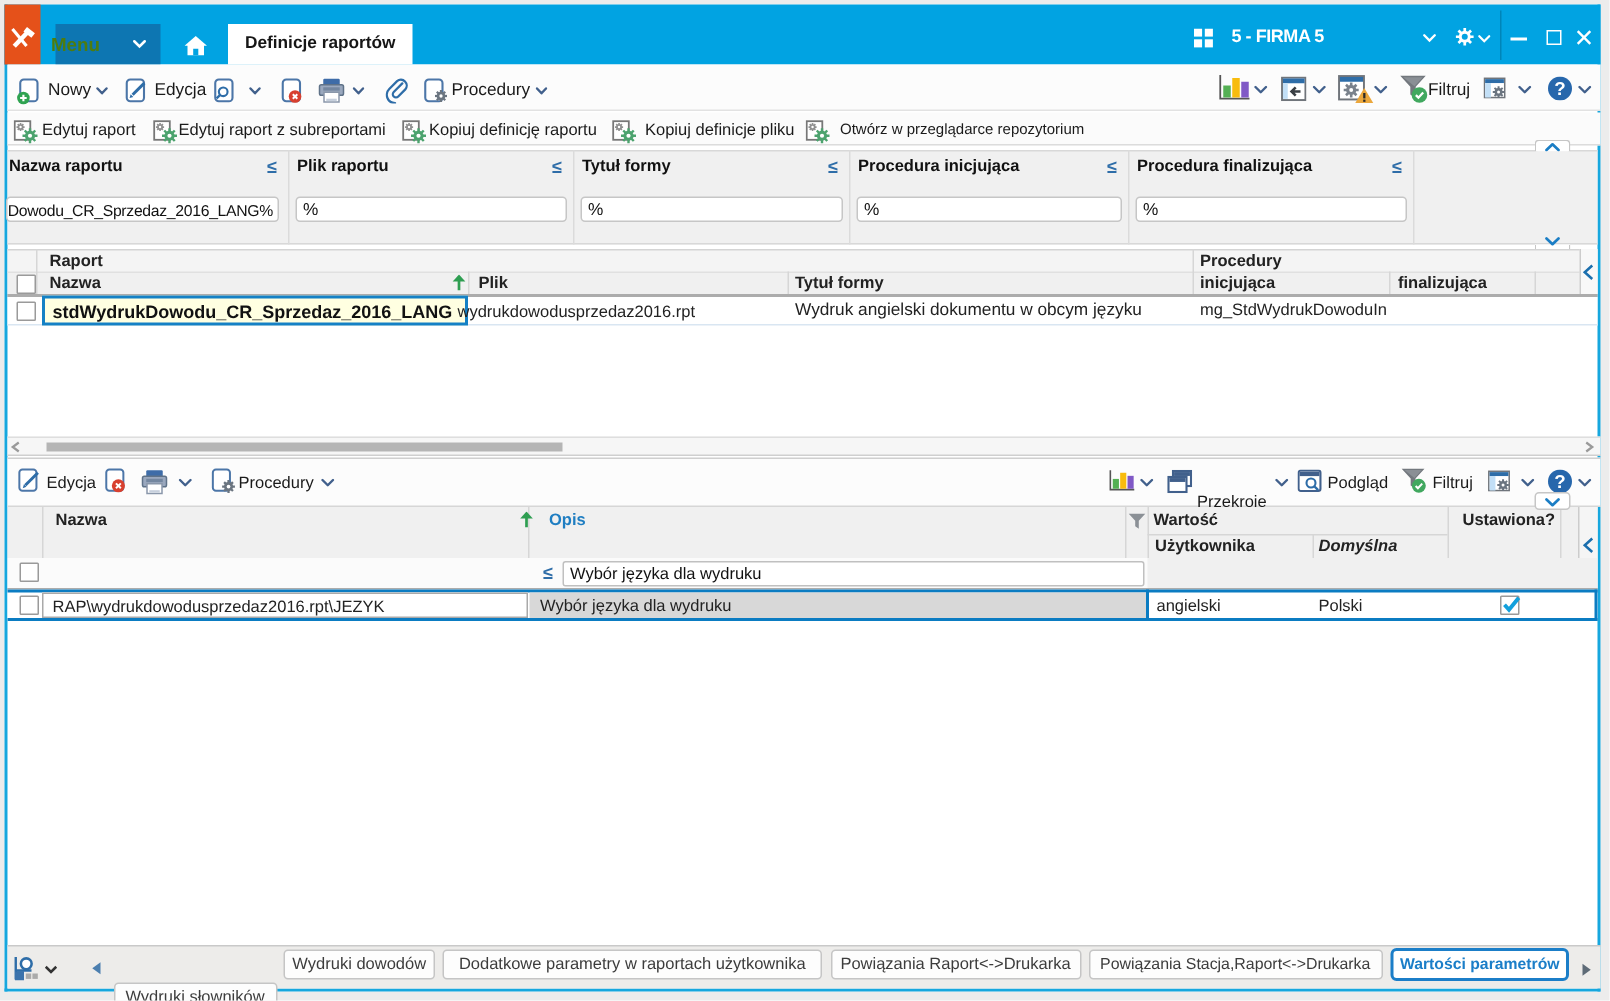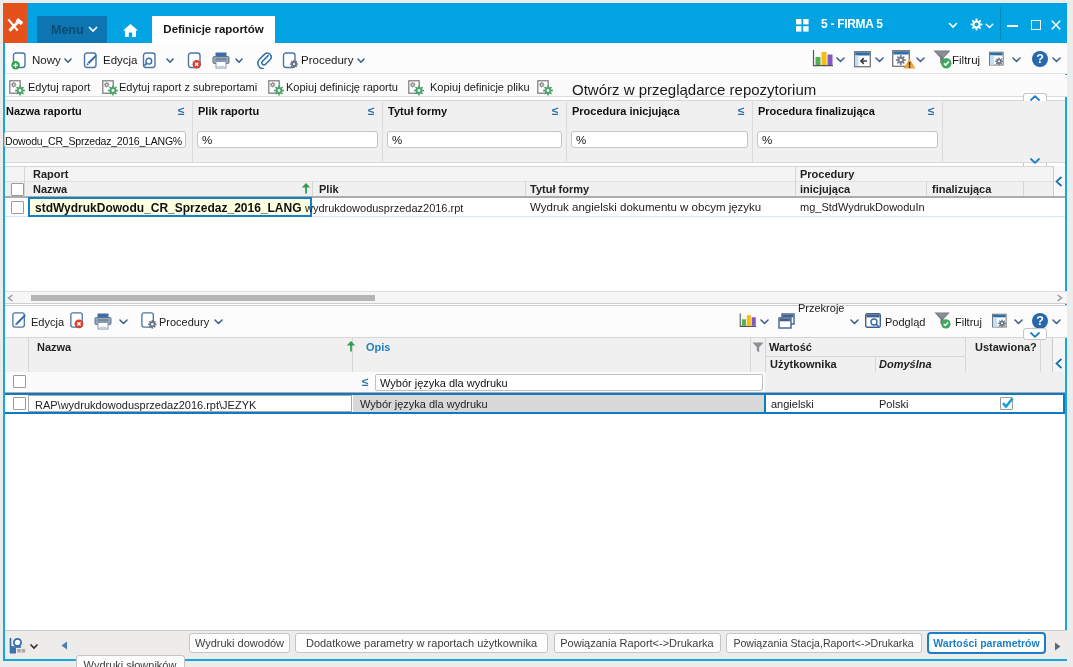--- a/index.html
+++ b/index.html
@@ -21,21 +21,21 @@
 <div class="abs" style="left:3px; top:3px; width:1064px; height:40px; background:#01A3E2;"></div>
 
 <div class="abs" style="left:3px; top:3px; width:24px; height:40px; background:#E5511A;"></div>
 <svg class="abs" style="left:7px; top:16px;" width="17" height="16" viewBox="0 0 17 16">
   <line x1="1.3" y1="3.3" x2="10.7" y2="14.6" stroke="#fff" stroke-width="2.1"></line>
   <line x1="2.5" y1="14.8" x2="11.2" y2="5.7" stroke="#fff" stroke-width="3"></line>
   <line x1="9.8" y1="3.5" x2="15.1" y2="7.7" stroke="#fff" stroke-width="3.8"></line>
 </svg>
 
 <div class="abs" style="left:37px; top:16px; width:70px; height:27px; background:#0D76B2;"></div>
-<div class="abs txt b" style="left:51px; top:23px; color:#0c4a6e; font-size:12.5px;">Menu</div>
+<div class="abs txt b" style="left:34px; top:23px; color:#4d7c0f; font-size:12.5px;">Menu</div>
 <svg class="abs" style="left:88px; top:26px;" width="10" height="7" viewBox="0 0 10 7">
     <polyline points="1.5,1.5 5,5 8.5,1.5" stroke="#fff" stroke-width="1.7" fill="none" stroke-linecap="round"></polyline>
   </svg>
 
 <svg class="abs" style="left:123px; top:24px;" width="15" height="13" viewBox="0 0 15 13">
   <polygon points="7.5,0 15,6.5 0,6.5" fill="#fff"></polygon>
   <rect x="2" y="6" width="11" height="7" fill="#fff"></rect>
   <rect x="5.8" y="8.5" width="3.4" height="4.5" fill="#01A3E2"></rect>
 </svg>
 
@@ -303,21 +303,21 @@
       <circle cx="4.7" cy="4.7" r="0.8" fill="#fff"></circle>
       <g stroke="#4CA36E" stroke-width="1.6">
         <line x1="11" y1="5.5" x2="11" y2="15.5"></line>
         <line x1="6" y1="10.5" x2="16" y2="10.5"></line>
         <line x1="7.5" y1="7" x2="14.5" y2="14"></line>
         <line x1="14.5" y1="7" x2="7.5" y2="14"></line>
       </g>
       <circle cx="11" cy="10.5" r="3.4" fill="#4CA36E"></circle>
       <circle cx="11" cy="10.5" r="1.4" fill="#fff"></circle>
     </svg>
-  <div class="abs txt" style="left:572px; top:81px; font-size:15px; color:#1a1a1a;">Otwórz w przeglądarce repozytorium</div>
+  <div class="abs txt" style="left:560px; top:81px; font-size:10px; color:#1a1a1a;">Otwórz w przeglądarce repozytorium</div>
 </div>
 
 <div class="abs" style="left:5px; top:100px; width:1060px; height:63px; background:#F0F0F0; border-top:1px solid #D8D8D8; border-bottom:1px solid #D8D8D8;"></div>
 <div id="filters">
   <div class="abs" style="left:192px; top:100px; width:1px; height:63px; background:#DBDBDB;"></div>
   <div class="abs" style="left:382px; top:100px; width:1px; height:63px; background:#DBDBDB;"></div>
   <div class="abs" style="left:566px; top:100px; width:1px; height:63px; background:#DBDBDB;"></div>
   <div class="abs" style="left:752px; top:100px; width:1px; height:63px; background:#DBDBDB;"></div>
   <div class="abs" style="left:942px; top:100px; width:1px; height:63px; background:#DBDBDB;"></div>
   <div class="abs txt b" style="left:6px; top:105px; font-size:11px; color:#111;">Nazwa raportu</div>
@@ -457,21 +457,21 @@
   </svg>
   <svg class="abs" style="left:760px; top:318.5px;" width="9" height="6" viewBox="0 0 9 6">
       <polyline class="chv" points="1,1 4.5,4.5 8,1"></polyline>
     </svg>
   <svg class="abs" style="left:778px; top:313px;" width="17" height="16" viewBox="0 0 17 16">
     <rect x="4" y="1" width="12" height="10" fill="#fff" stroke="#41608C" stroke-width="1.4"></rect>
     <rect x="4.7" y="1.7" width="10.6" height="2.6" fill="#41608C"></rect>
     <rect x="1" y="5" width="12" height="10" fill="#fff" stroke="#41608C" stroke-width="1.4"></rect>
     <rect x="1.7" y="5.7" width="10.6" height="2.6" fill="#41608C"></rect>
   </svg>
-  <div class="abs txt" style="left:798px; top:302px; font-size:11px; color:#1a1a1a;">Przekroje</div>
+  <div class="abs txt" style="left:798px; top:329px; font-size:11px; color:#1a1a1a;">Przekroje</div>
   <svg class="abs" style="left:850px; top:318.5px;" width="9" height="6" viewBox="0 0 9 6">
       <polyline class="chv" points="1,1 4.5,4.5 8,1"></polyline>
     </svg>
   <svg class="abs" style="left:865px; top:313px;" width="17" height="16" viewBox="0 0 17 16">
     <rect x="0.7" y="0.7" width="14.6" height="13.6" rx="1.5" fill="#fff" stroke="#41608C" stroke-width="1.4"></rect>
     <rect x="1.4" y="1.4" width="13.2" height="3" fill="#41608C"></rect>
     <circle cx="9" cy="9" r="3" fill="none" stroke="#2E6DA8" stroke-width="1.4"></circle>
     <line x1="11" y1="11" x2="13.8" y2="13.8" stroke="#2E6DA8" stroke-width="1.6"></line>
   </svg>
   <div class="abs txt" style="left:885px; top:315.5px; font-size:11px; color:#1a1a1a;">Podgląd</div>

